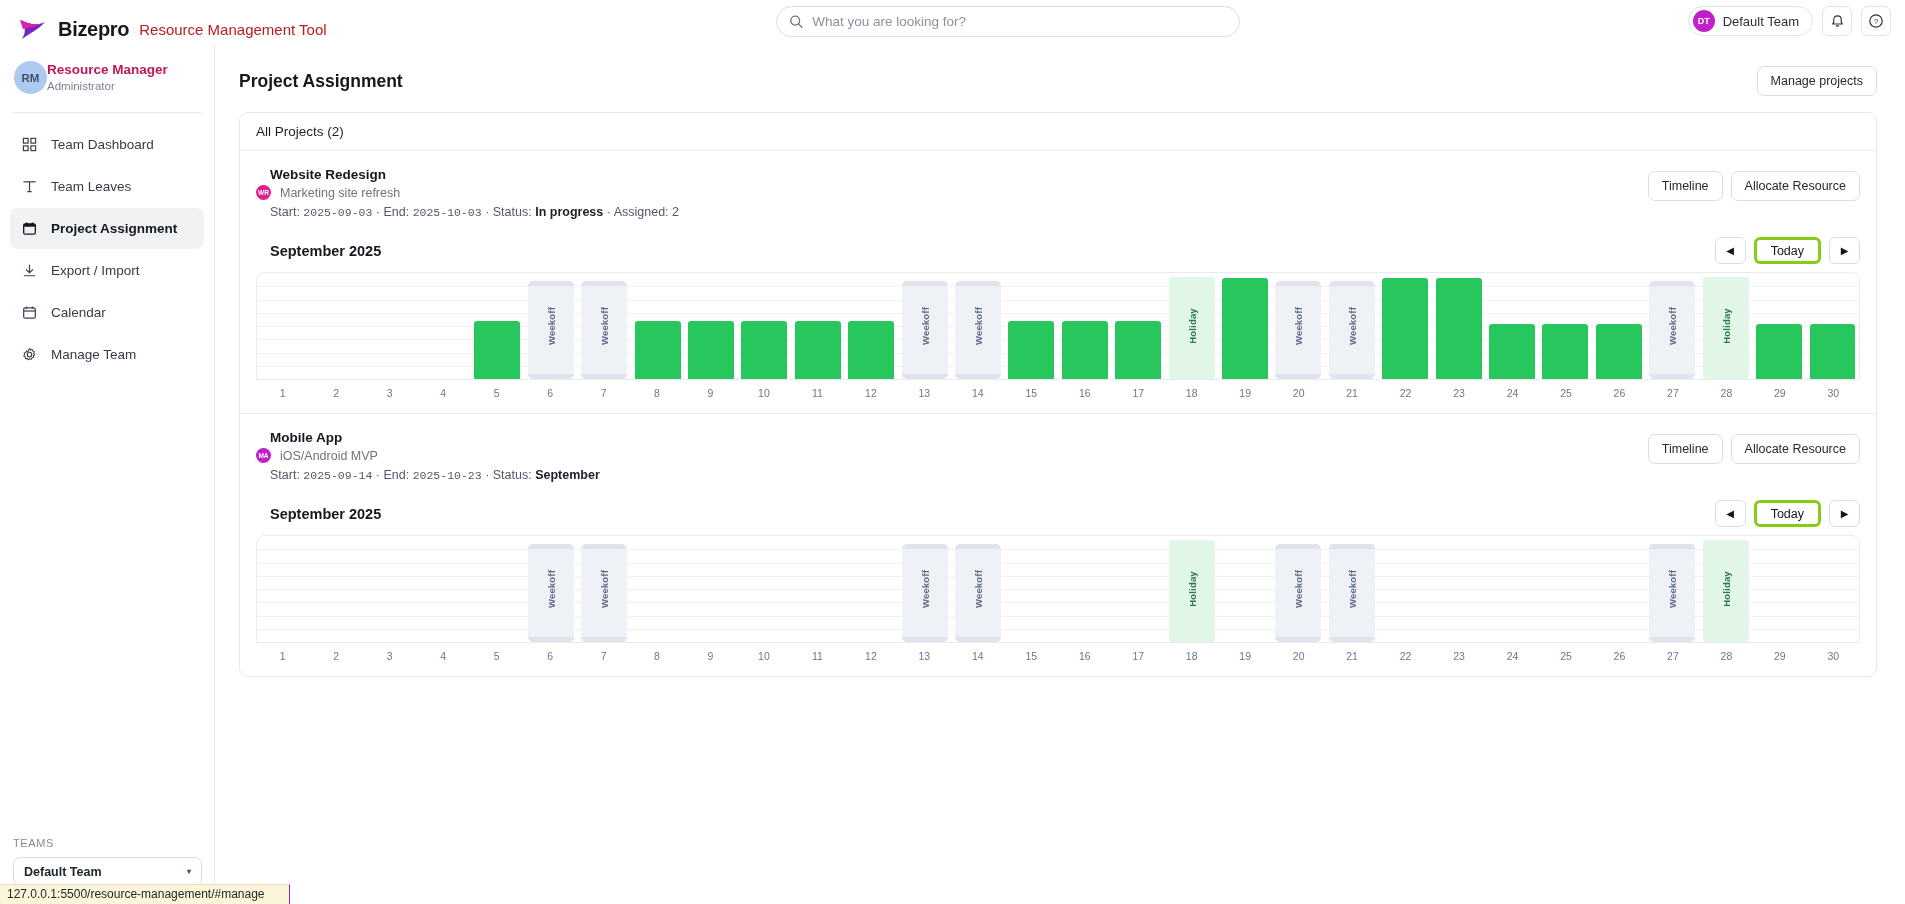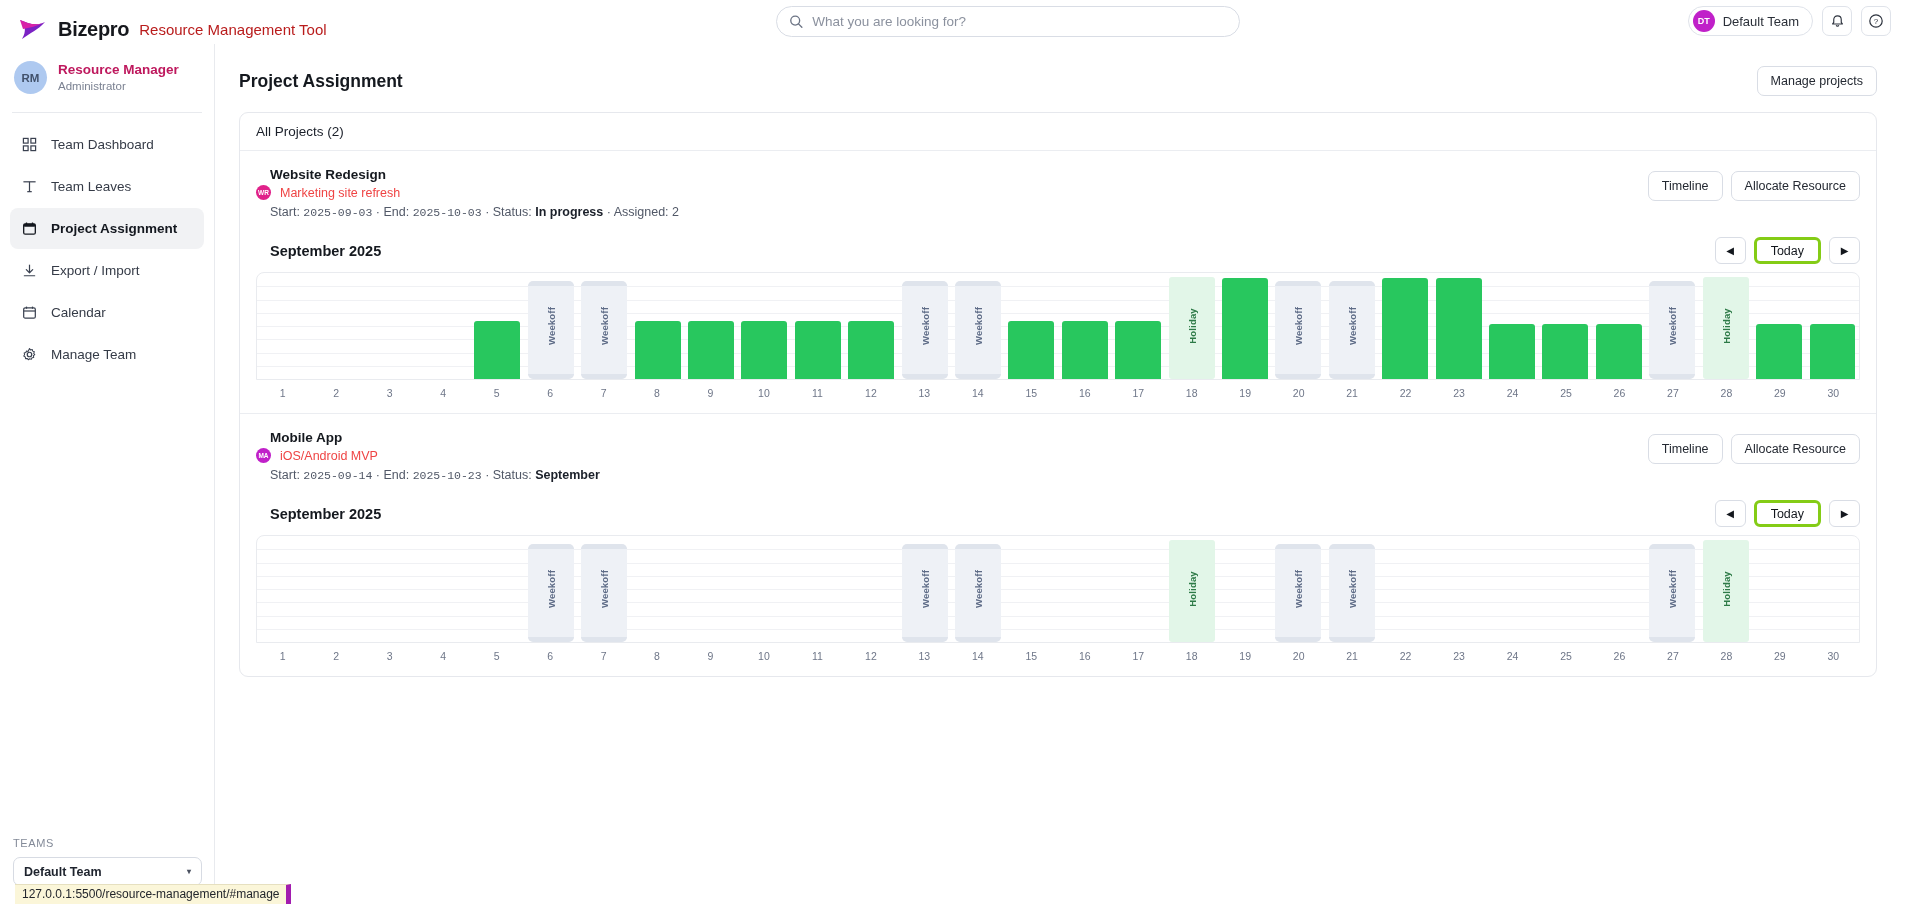--- a/index.html
+++ b/index.html
@@ -53,21 +53,21 @@
     width:30px; height:30px; border:1px solid #dfe3ea; border-radius:7px;
     background:#fff; display:flex; align-items:center; justify-content:center;
   }
 
   
   .sidebar {
     position:absolute; left:0; top:44px;
     width:215px; height:860px;
     border-right:1px solid #e8eaee; background:#fff;
   }
-  .profile { display:flex; align-items:center; gap:11px; padding:17px 0 17px 14px; }
+  .profile { display:flex; align-items:center; padding:17px 0 17px 14px; }
   .profile-av {
     width:33px; height:33px; border-radius:50%;
     background:#aec9f0; color:#41516b; font-weight:bold; font-size:11.5px;
     display:flex; align-items:center; justify-content:center;
   }
   .profile-name { font-size:13.5px; font-weight:bold; color:#be185d; line-height:1.35; }
   .profile-role { font-size:11.5px; color:#7b8292; line-height:1.35; }
   .sb-div { height:1px; background:#e8eaee; margin:0 12px; }
   .nav { padding:11px 10px 0 10px; }
   .nav-item {
@@ -107,21 +107,21 @@
   .proj:last-child { border-bottom:none; }
   .proj-row { display:flex; align-items:flex-start; justify-content:space-between; padding:16px 16px 8px 16px; }
   .proj-left { padding-left:14px; position:relative; }
   .proj-name { font-size:13.5px; font-weight:bold; color:#15191f; margin-bottom:3px; }
   .proj-sub-row { display:flex; align-items:center; gap:9px; margin-bottom:5px; }
   .proj-av {
     width:15px; height:15px; border-radius:50%; color:#fff;
     font-size:6.5px; font-weight:bold; display:flex; align-items:center; justify-content:center;
     margin-left:-14px;
   }
-  .proj-sub { font-size:12.5px; color:#ef4444; }
+  .proj-sub { font-size:12.5px; color:#737373; }
   .proj-meta { font-size:12.5px; color:#515867; }
   .proj-meta b { color:#1b202a; }
   .mono { font-family:"Liberation Mono", monospace; font-size:11.5px; }
   .proj-actions { display:flex; gap:8px; padding-top:4px; }
 
   .tl-head { display:flex; align-items:center; justify-content:space-between; padding:10px 16px 8px 16px; }
   .tl-month { font-size:14.5px; font-weight:bold; color:#15191f; padding-left:14px; }
   .tl-nav { display:flex; gap:8px; }
   .nav-sq {
     width:31px; height:27px; border:1px solid #d9dde5; border-radius:6px; background:#fff;
@@ -149,24 +149,24 @@
     transform:translate(-50%,-50%) rotate(-90deg);
     font-size:9.5px; font-weight:bold; white-space:nowrap; letter-spacing:.2px;
   }
   .band-label.wk { color:#5d6b86; }
   .band-label.hd { color:#2d7a47; }
   .axis { display:flex; padding-top:7px; }
   .axis-tick { flex:1 1 0; text-align:center; font-size:10.5px; color:#6e7688; }
 
   
   .statusbar {
-    position:absolute; left:15px; bottom:0;
+    position:absolute; left:0; bottom:0;
     background:#fbf6d9; color:#23262c;
-    font-size:12px; padding:2px 6px 3px 7px;
-    border-top:1px solid #e6e0c0; border-right:5px solid #a21caf;
+    font-size:12px; padding:2px 24px 3px 7px;
+    border-top:1px solid #e6e0c0; border-right:1px solid #a21caf;
   }
 </style>
 </head>
 <body>
 
 <div class="topbar">
   <div class="brand-wrap">
     <svg class="logo-mark" viewBox="0 0 30 26">
       <path d="M2 3 C10 6 18 10 27 5 C20 13 12 16 4 22 C9 14 7 8 2 3 Z" fill="#7b22c4"></path>
       <path d="M2 3 C10 6 18 10 27 5 C19 9 11 11 5 12 Z" fill="#d822a8"></path>

